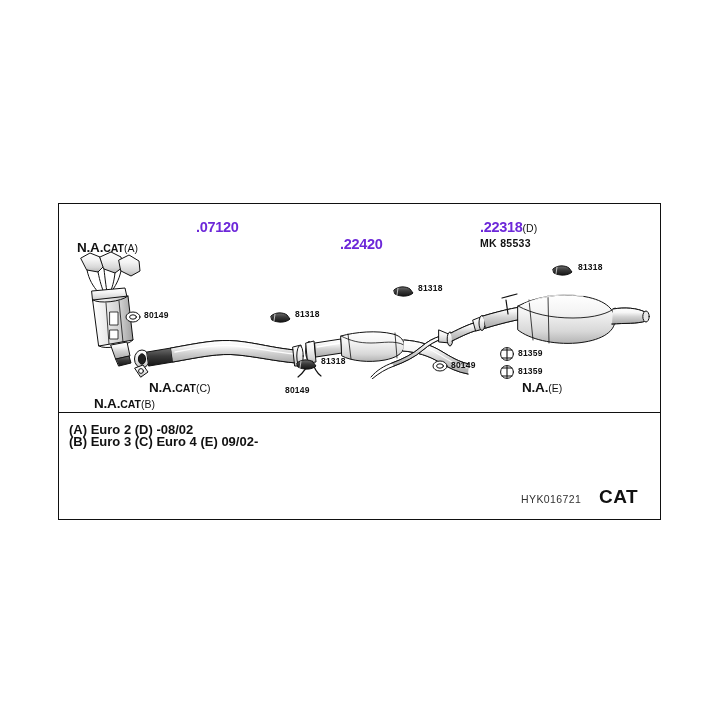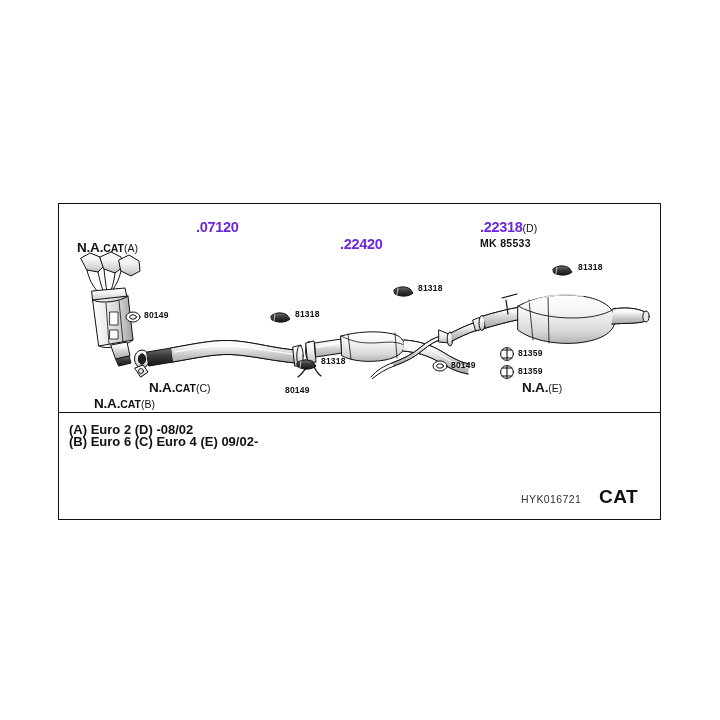--- a/index.html
+++ b/index.html
@@ -407,19 +407,19 @@
     </div>
     <div class="hdr" id="ftr-na-e">
       <span class="na">N.A.</span><span class="paren">(E)</span>
     </div>
   </div>
 
   <div id="divider"></div>
 
   <div id="notes">
     <div>(A) Euro 2 (D) -08/02</div>
-    <div>(B) Euro 6 (C) Euro 4 (E) 09/02-</div>
+    <div>(B) Euro 3 (C) Euro 4 (E) 09/02-</div>
   </div>
 
   <div id="doc-code">HYK016721</div>
   <div id="cat-mark">CAT</div>
 
 </div>
 
 </body></html>

